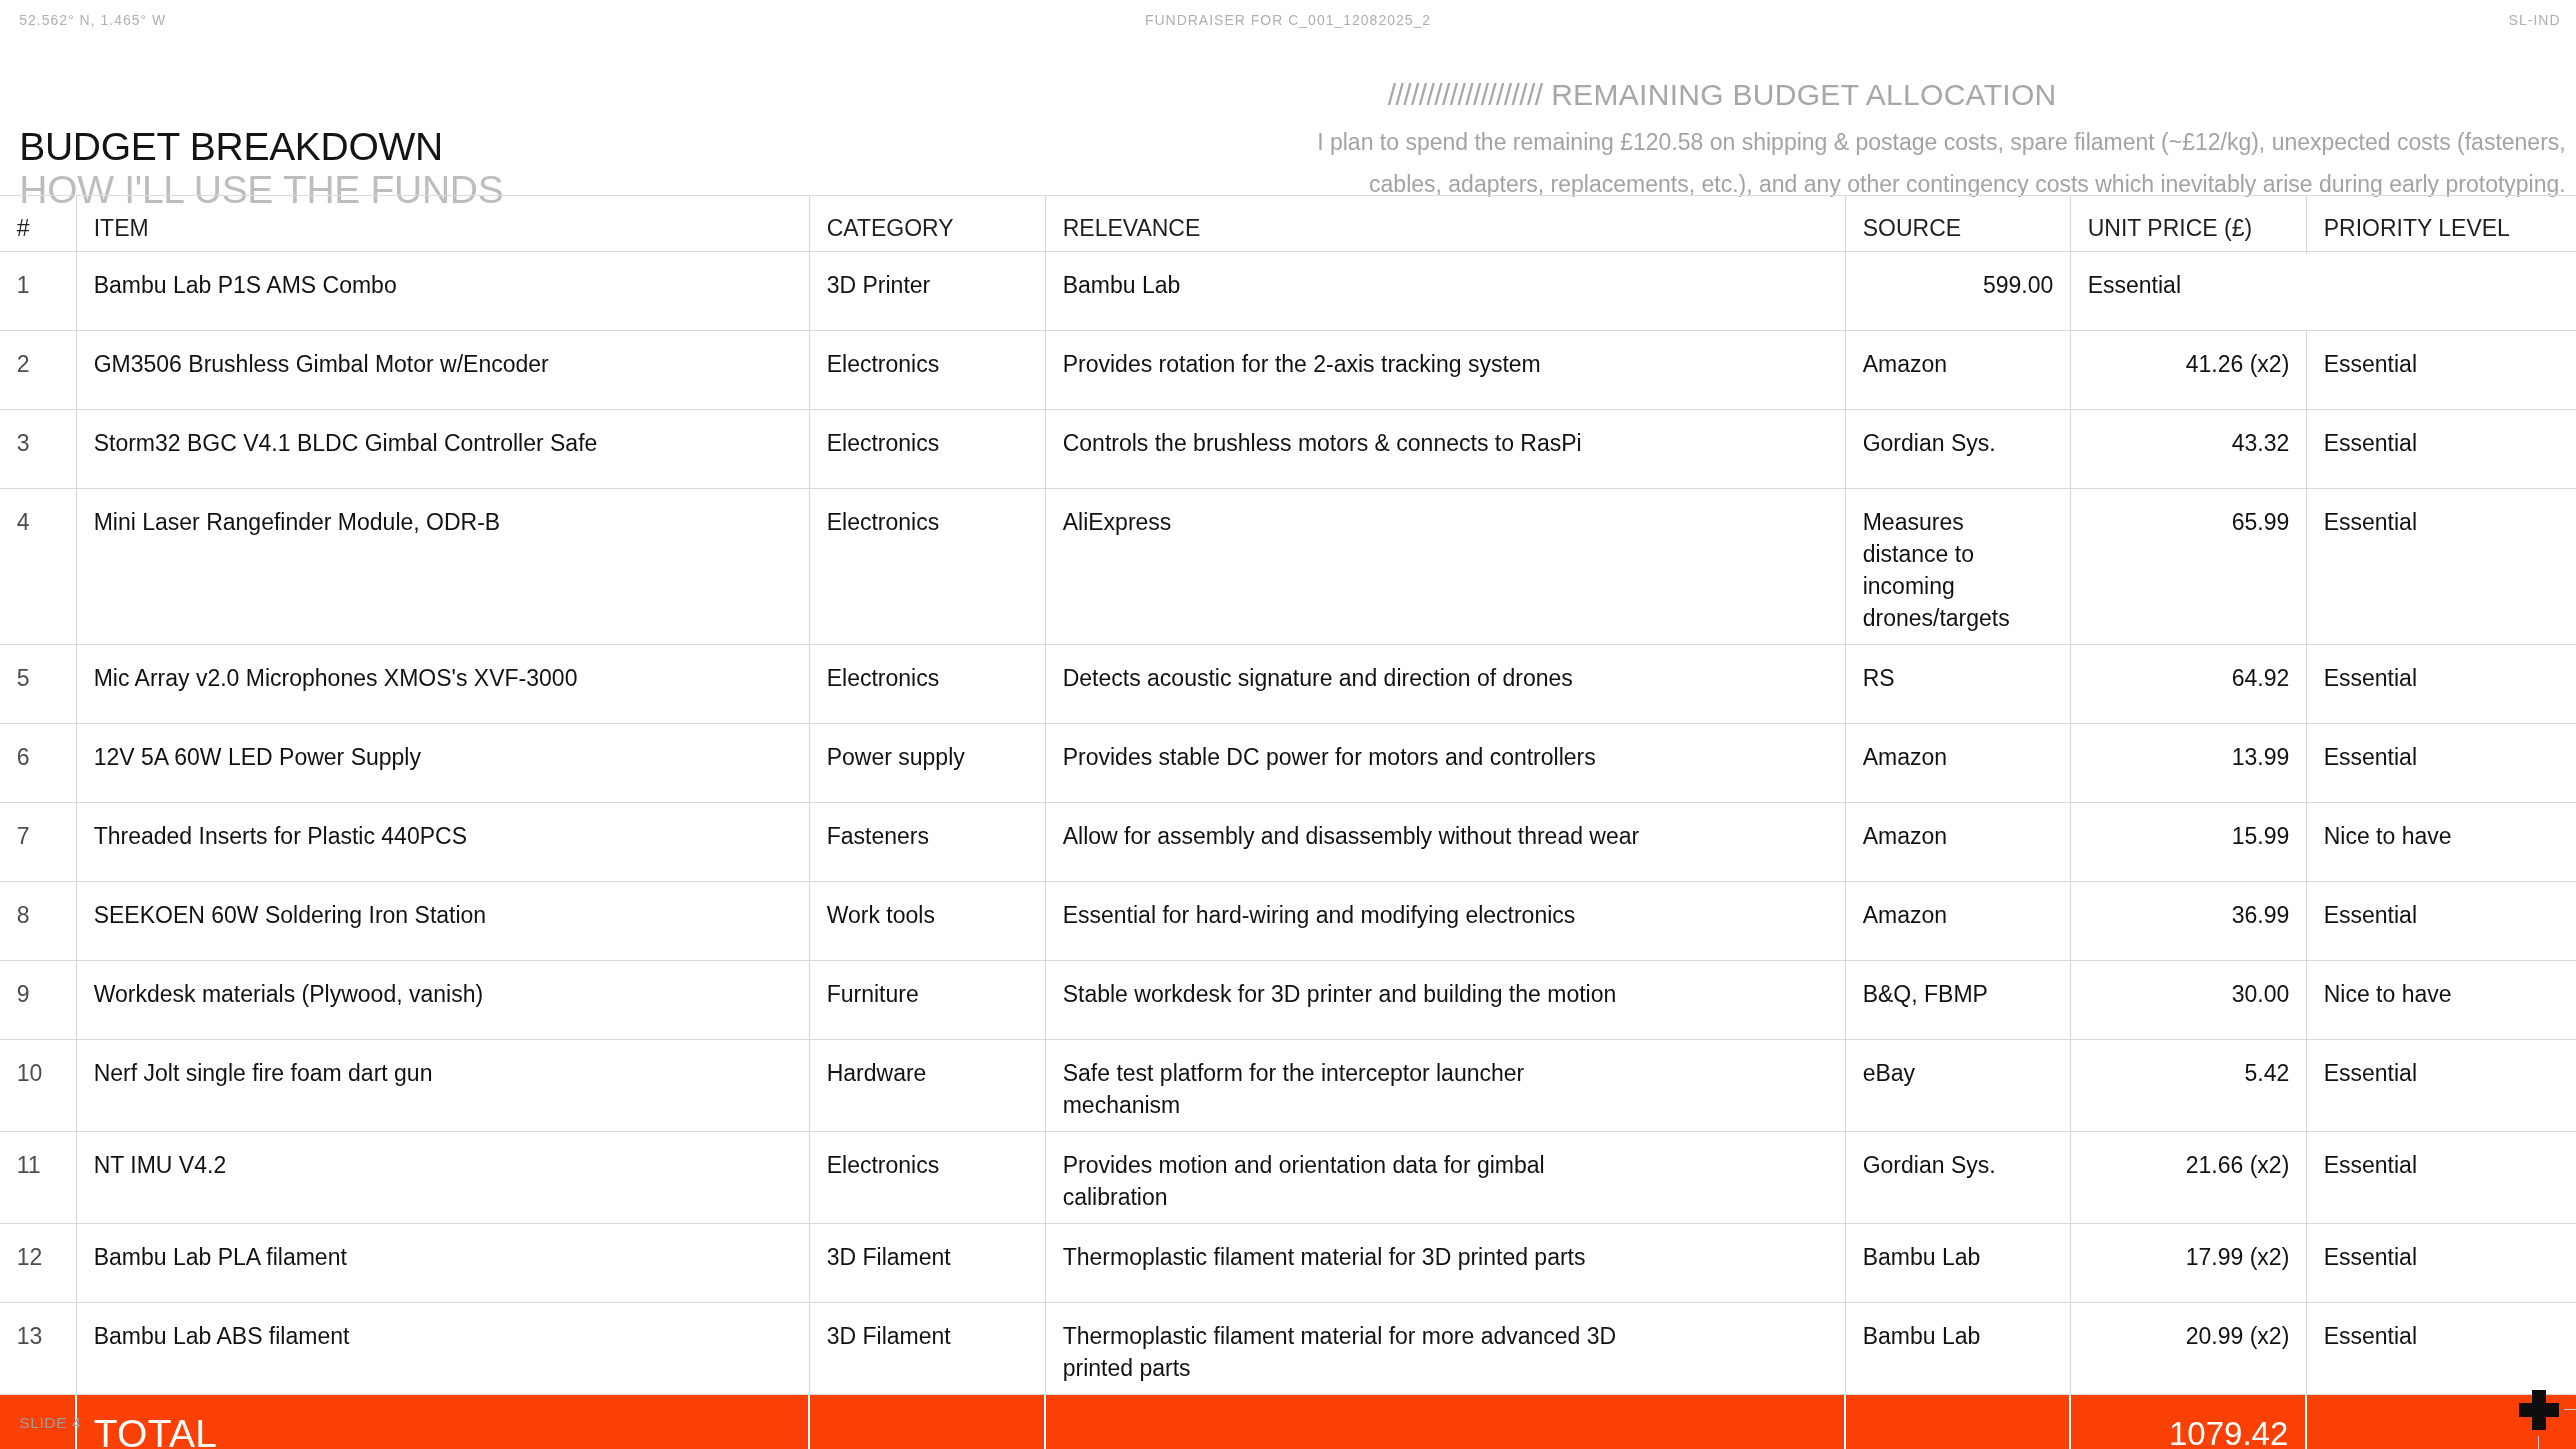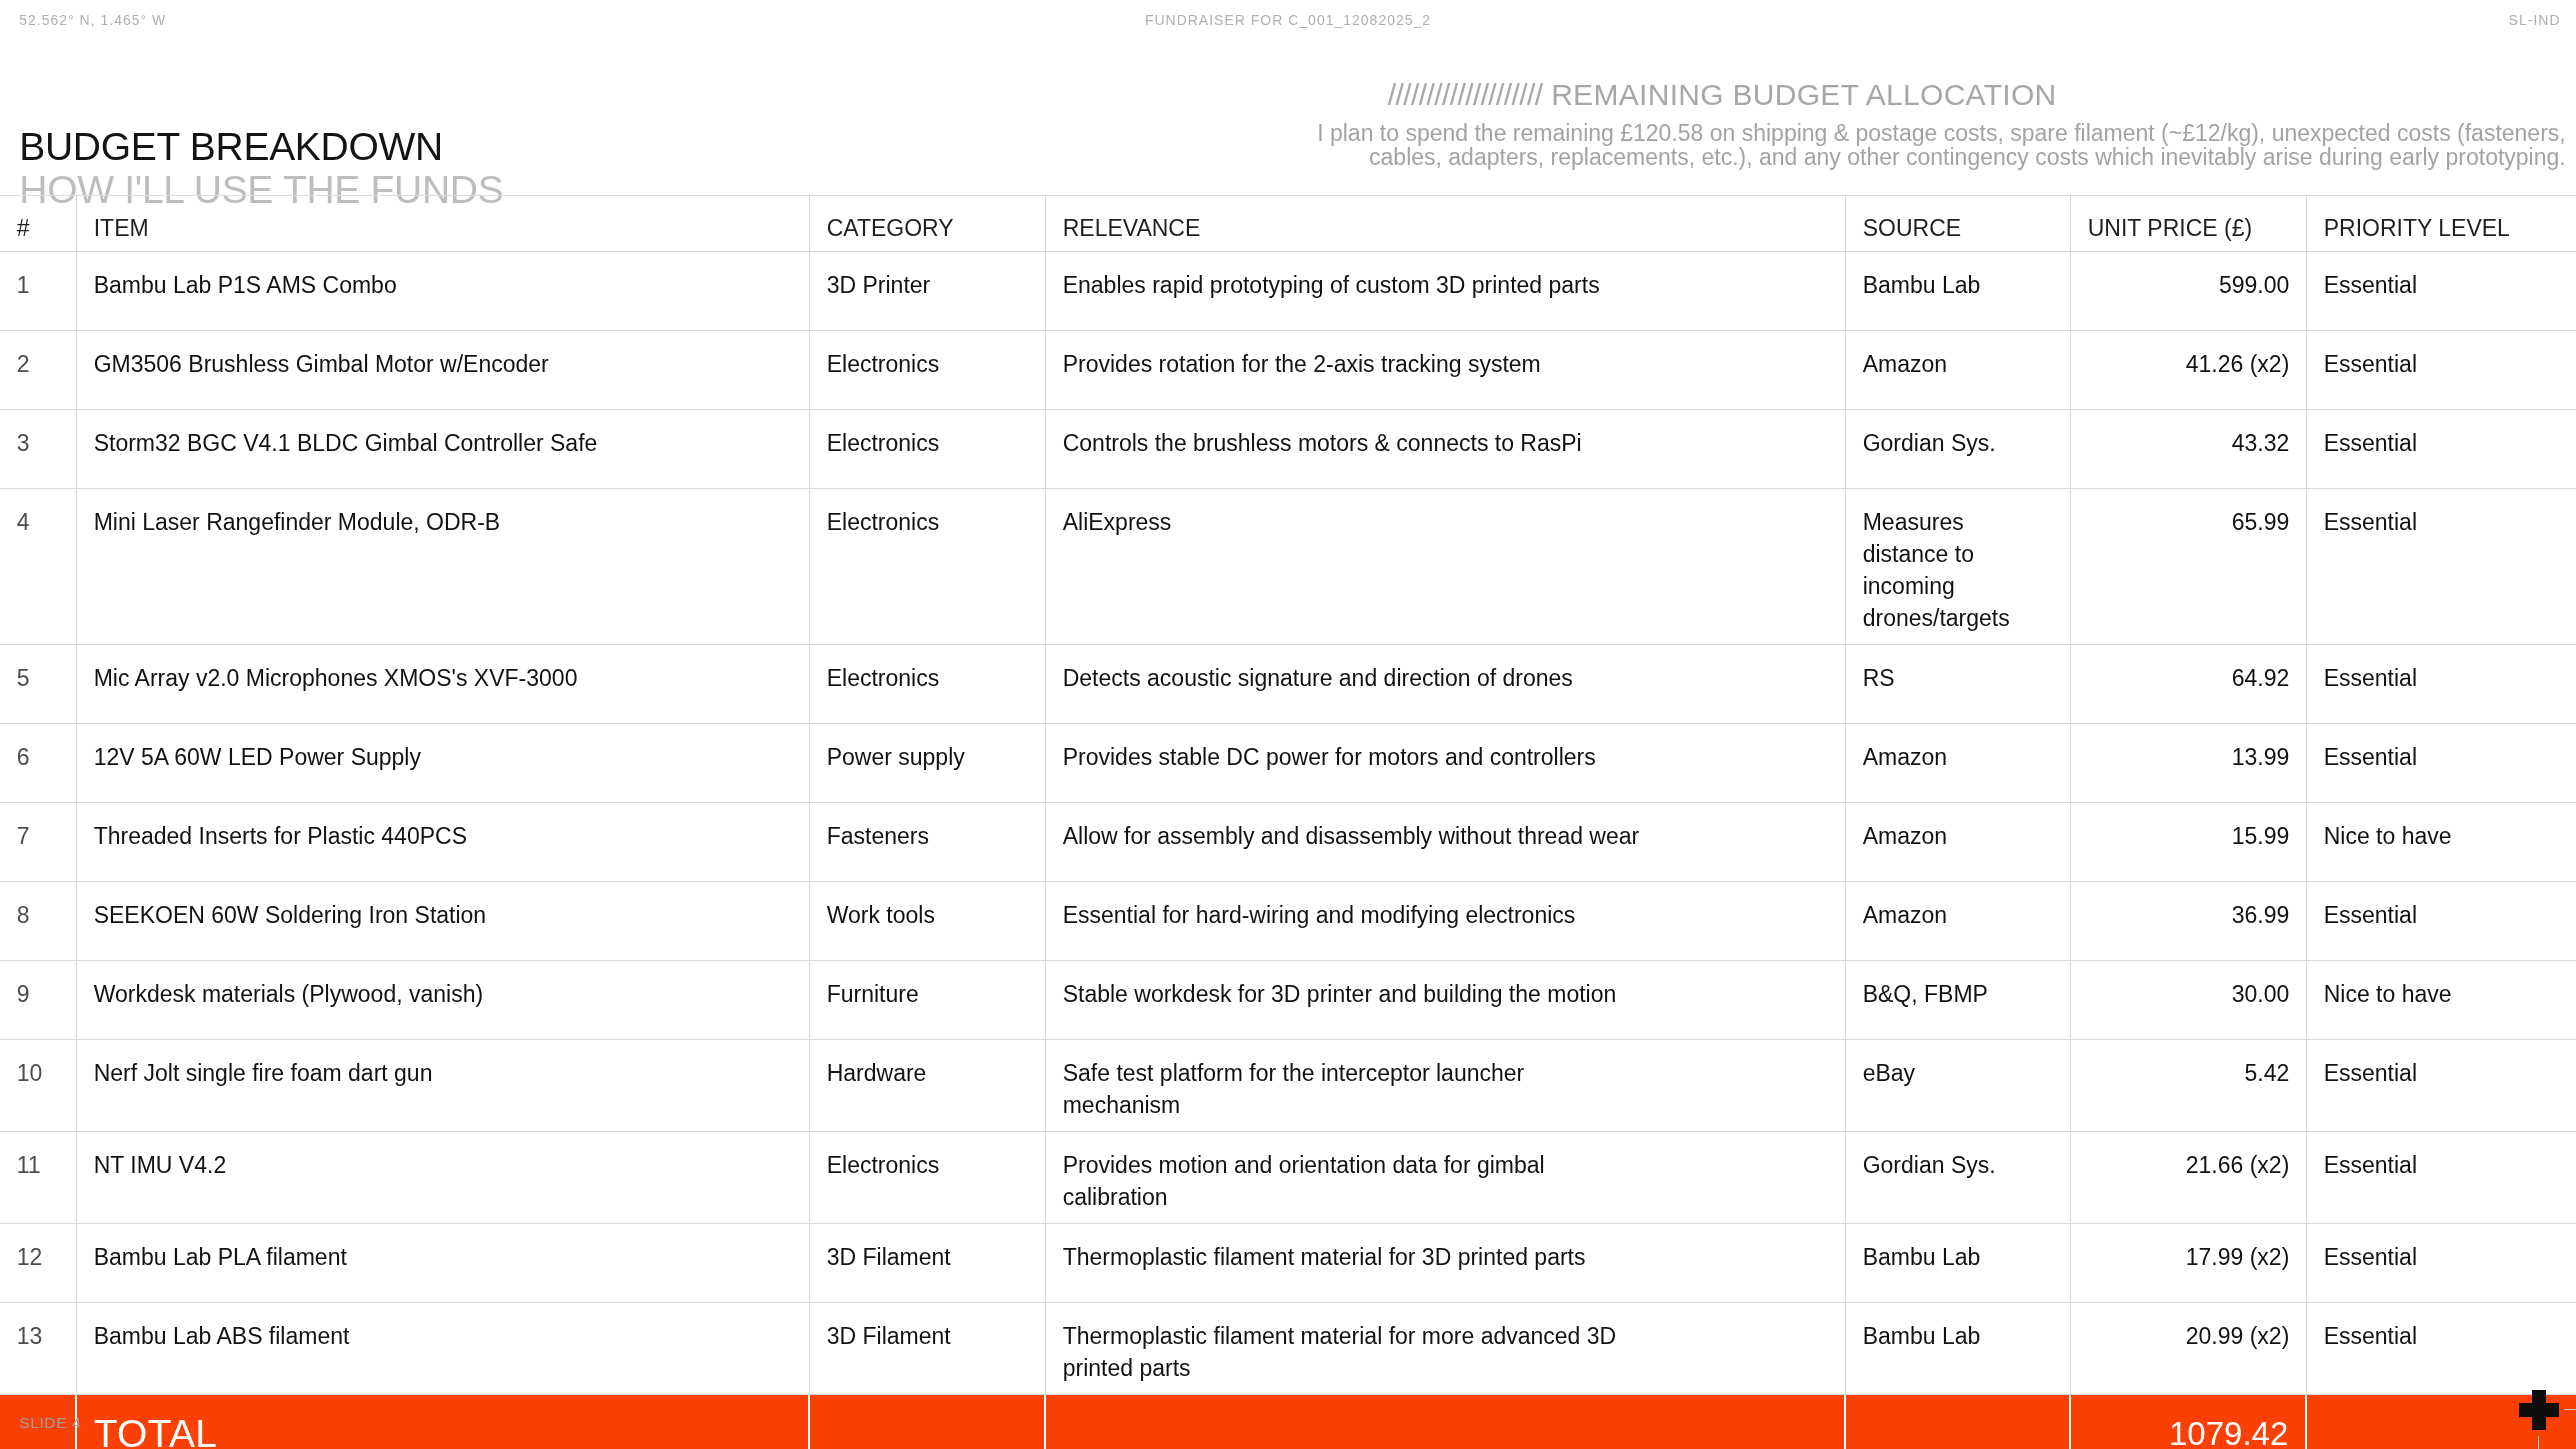--- a/index.html
+++ b/index.html
@@ -15,21 +15,21 @@
 
   
   .title-block { position:absolute; left:19.3px; top:89px; line-height:43px; letter-spacing:-0.3px;margin-top:36px; }
   .page-title { font-size:39px; color:#141414; font-weight:400; }
   .page-subtitle { font-size:39px; color:#BDBDBD; font-weight:400; }
 
   
   .alloc { position:absolute; right:10.3px; top:77px; width:1687px; text-align:right; }
   .alloc-heading { font-size:30px; color:#A7A7A7; letter-spacing:0.3px; line-height:35px;text-align:center; }
   .alloc-heading .slashes { letter-spacing:-0.6px; }
-  .alloc-body { margin-top:9px; font-size:23px; color:#A3A3A3; line-height:24px; white-space:pre-line; }
+  .alloc-body { margin-top:9px; font-size:23px; color:#A3A3A3; line-height:42px; white-space:pre-line; }
 
   
   .table { position:absolute; left:0; top:195px; width:2576px; border-top:1.9px solid #DCDCDC; }
   .hrow, .trow, .total-row { display:grid; grid-template-columns:77px 733px 236px 800px 225px 236px 269px; }
   .hrow { height:56px; border-bottom:1.9px solid #D9D9D9; }
   .trow { min-height:79px; border-bottom:1.9px solid #D9D9D9; }
   .cell { border-right:1.9px solid #D6D6D6; padding:16.7px 16.7px 10.3px 16.7px; font-size:23px; line-height:32px; }
   .cell:last-child { border-right:none; }
   .hcell { padding-top:15.5px; color:#1F1F1F; }
   .c-num { color:#4D4D4D; }
@@ -83,21 +83,20 @@
       <div class="cell hcell">SOURCE</div>
       <div class="cell hcell">UNIT PRICE (£)</div>
       <div class="cell hcell">PRIORITY LEVEL</div>
     </div>
 
     <div>
         <div class="trow">
     <div class="cell c-num">1</div>
     <div class="cell c-item">Bambu Lab P1S AMS Combo</div>
     <div class="cell c-cat">3D Printer</div>
-    <div class="cell c-rel">Enables rapid prototyping of custom 3D printed parts</div>
     <div class="cell c-src">Bambu Lab</div>
     <div class="cell c-price">599.00</div>
     <div class="cell c-pri">Essential</div>
   </div>
         <div class="trow">
     <div class="cell c-num">2</div>
     <div class="cell c-item">GM3506 Brushless Gimbal Motor w/Encoder</div>
     <div class="cell c-cat">Electronics</div>
     <div class="cell c-rel">Provides rotation for the 2-axis tracking system</div>
     <div class="cell c-src">Amazon</div>

